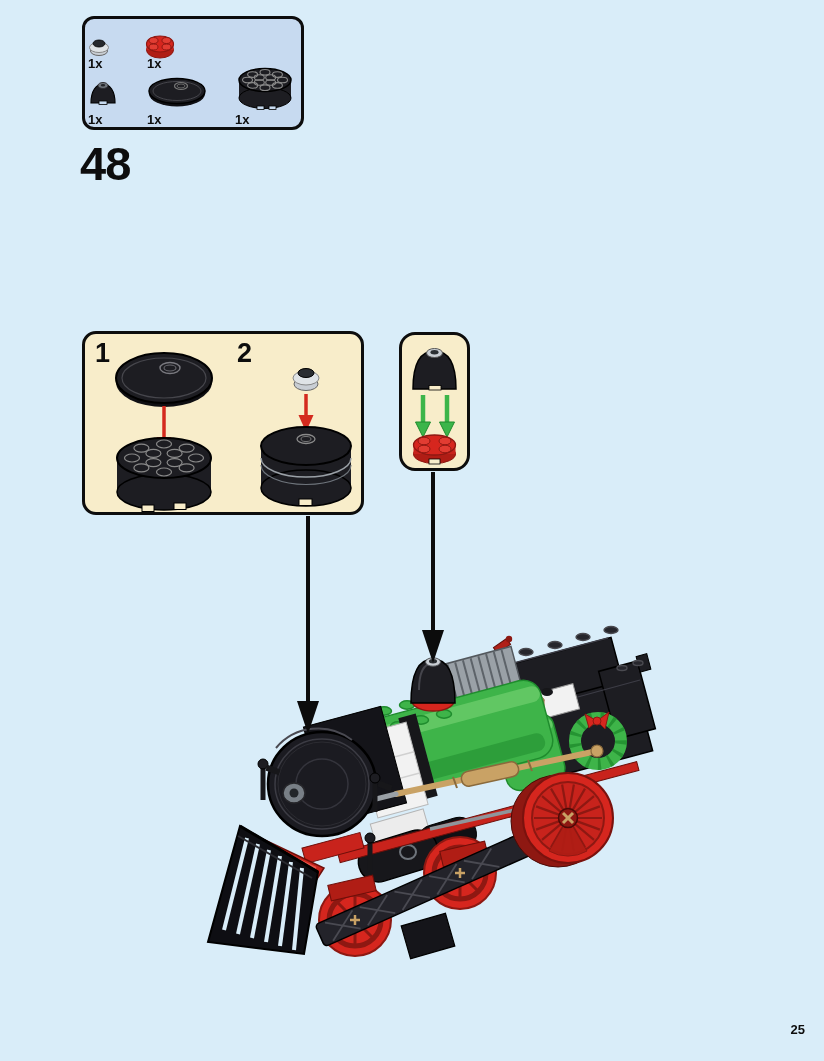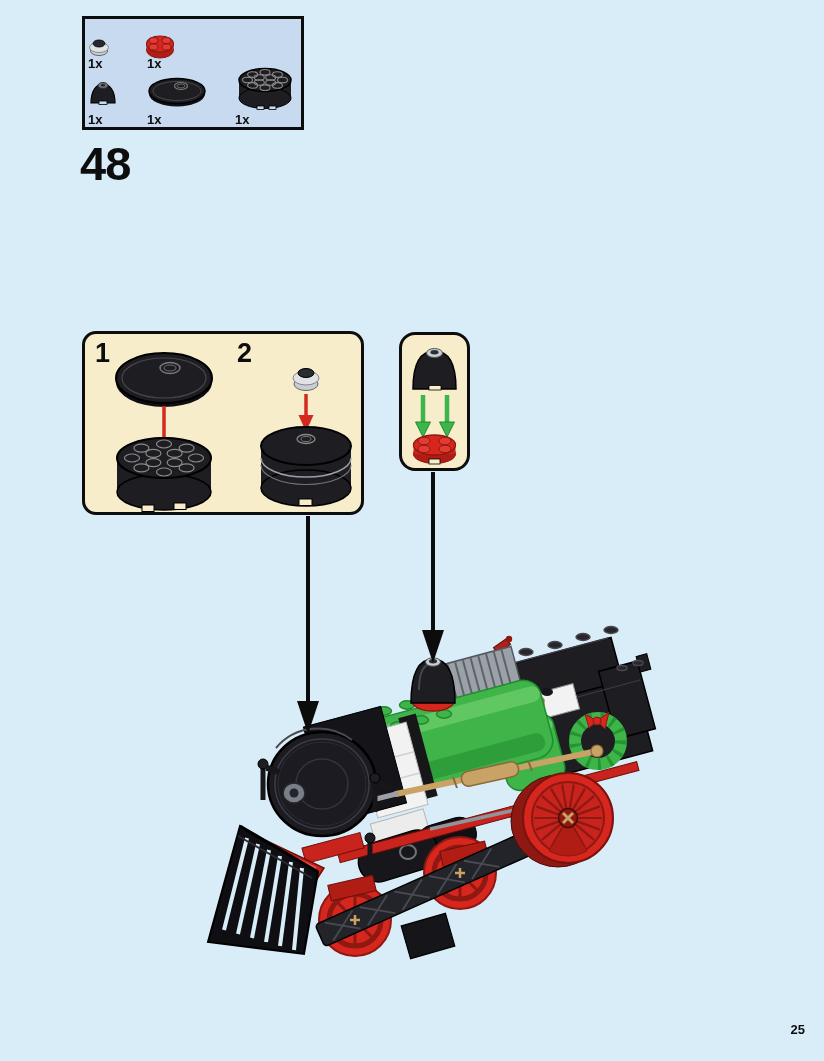--- a/index.html
+++ b/index.html
@@ -10,21 +10,21 @@
     --lego_tan:#c9a265; --lego_tan_dark:#8a6a3c; --lego_gray:#9aa1a7;
     --lego_silver:#c9ced4; --lego_white:#f2f2f2;
     --arrow_black:#0c0c0c; --arrow_red:#d42a1e; --arrow_green:#3cb54a;
   }
   *{margin:0;padding:0;box-sizing:border-box;}
   html,body{width:824px;height:1061px;}
   body{background:var(--background);font-family:"Liberation Sans",sans-serif;position:relative;overflow:hidden;}
   .page{position:absolute;inset:0;}
   .overlay{position:absolute;left:0;top:0;width:824px;height:1061px;pointer-events:none;}
   .parts-box{position:absolute;left:82px;top:16px;width:222px;height:114px;
-    background:var(--parts_box_bg);border:3px solid var(--outline);border-radius:0;}
+    background:var(--parts_box_bg);border:3px solid var(--outline);border-radius:12px;}
   .parts-box .part{position:absolute;}
   .qty{position:absolute;font-size:13px;font-weight:bold;color:#0d0d0d;line-height:13px;}
   .step-number{position:absolute;left:80px;top:140px;font-size:47px;font-weight:700;
     letter-spacing:-1px;color:#0d0d0d;line-height:1;}
   .callout{position:absolute;background:var(--callout_bg);border:3px solid var(--outline);border-radius:14px;}
   .callout-main{left:82px;top:331px;width:282px;height:184px;}
   .callout-side{left:399px;top:332px;width:71px;height:139px;border-radius:16px;}
   .substep-number{position:absolute;font-size:27px;font-weight:bold;color:#0d0d0d;line-height:1;}
   .num1{left:10px;top:6px;} .num2{left:152px;top:6px;}
   .page-number{position:absolute;right:19px;bottom:24px;font-size:13px;font-weight:bold;color:#0d0d0d;}

